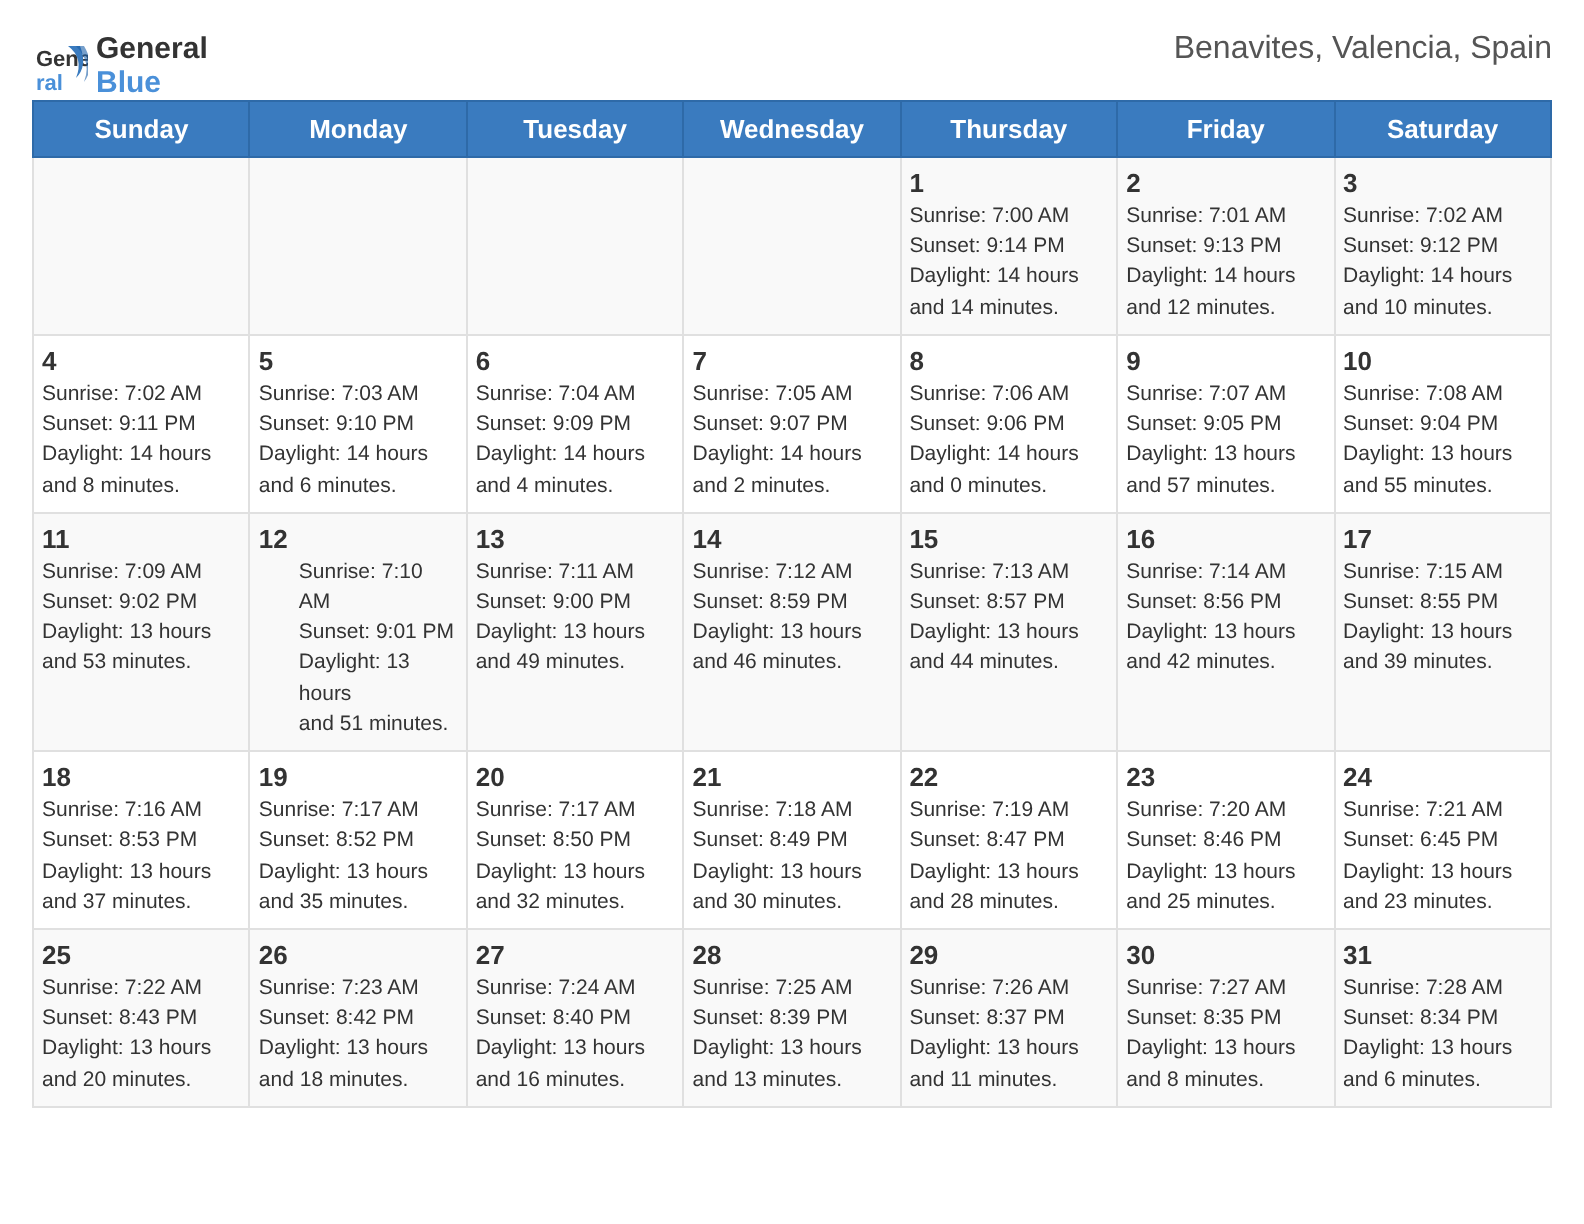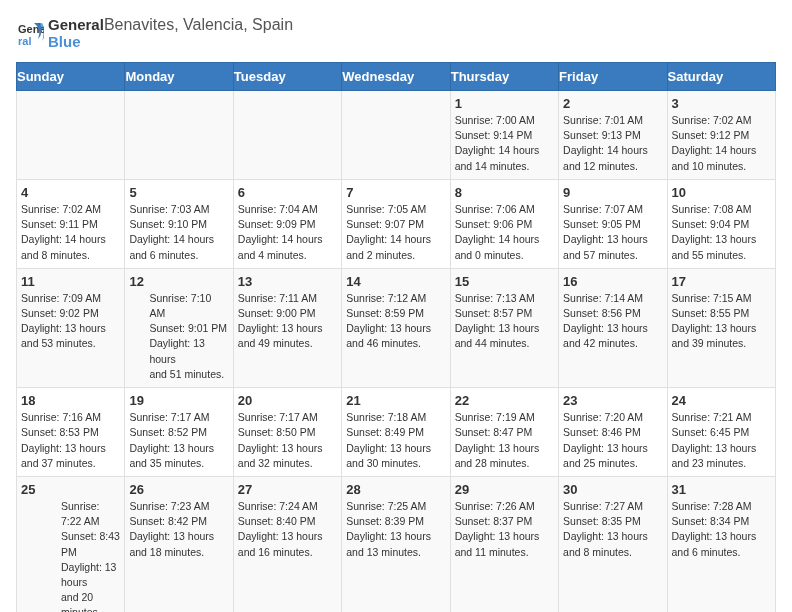--- a/index.html
+++ b/index.html
@@ -5,22 +5,22 @@
     * { box-sizing: border-box; margin: 0; padding: 0; }
     body {
       font-family: Arial, sans-serif;
       background: #fff;
       width: 792px;
       min-height: 612px;
       padding: 16px;
     }
     .header-area {
       display: flex;
+      justify-content: space-between;
       align-items: flex-start;
-      margin-bottom: 12px;
     }
     .logo {
       display: flex;
       align-items: center;
       gap: 4px;
     }
     .logo-icon {
       width: 28px;
       height: 28px;
     }
@@ -40,21 +40,21 @@
       width: 100%;
       border-collapse: collapse;
       table-layout: fixed;
     }
     thead th {
       background-color: #3a7bbf;
       color: #fff;
       font-size: 13px;
       font-weight: bold;
       padding: 6px 0;
-      text-align: left;
+      text-align: center;
       border: 1px solid #2e6aa8;
     }
     tbody tr {
       border-bottom: 1px solid #ddd;
     }
     tbody td {
       vertical-align: top;
       padding: 5px 4px;
       font-size: 10.5px;
       color: #333;
@@ -285,21 +285,21 @@
           <span class="day-number">24</span>
           <div class="cell-content" style="white-space: pre-line;">Sunrise: 7:21 AM
 Sunset: 6:45 PM
 Daylight: 13 hours
 and 23 minutes.</div>
         </td>
       </tr>
       <tr>
         <td>
           <span class="day-number">25</span>
-          <div class="cell-content" style="white-space: pre-line; margin-left: 40px;">Sunrise: 7:22 AM
+          <div class="cell-content" style="white-space: pre-line;">Sunrise: 7:22 AM
 Sunset: 8:43 PM
 Daylight: 13 hours
 and 20 minutes.</div>
         </td>
         <td>
           <span class="day-number">26</span>
           <div class="cell-content" style="white-space: pre-line;">Sunrise: 7:23 AM
 Sunset: 8:42 PM
 Daylight: 13 hours
 and 18 minutes.</div>

